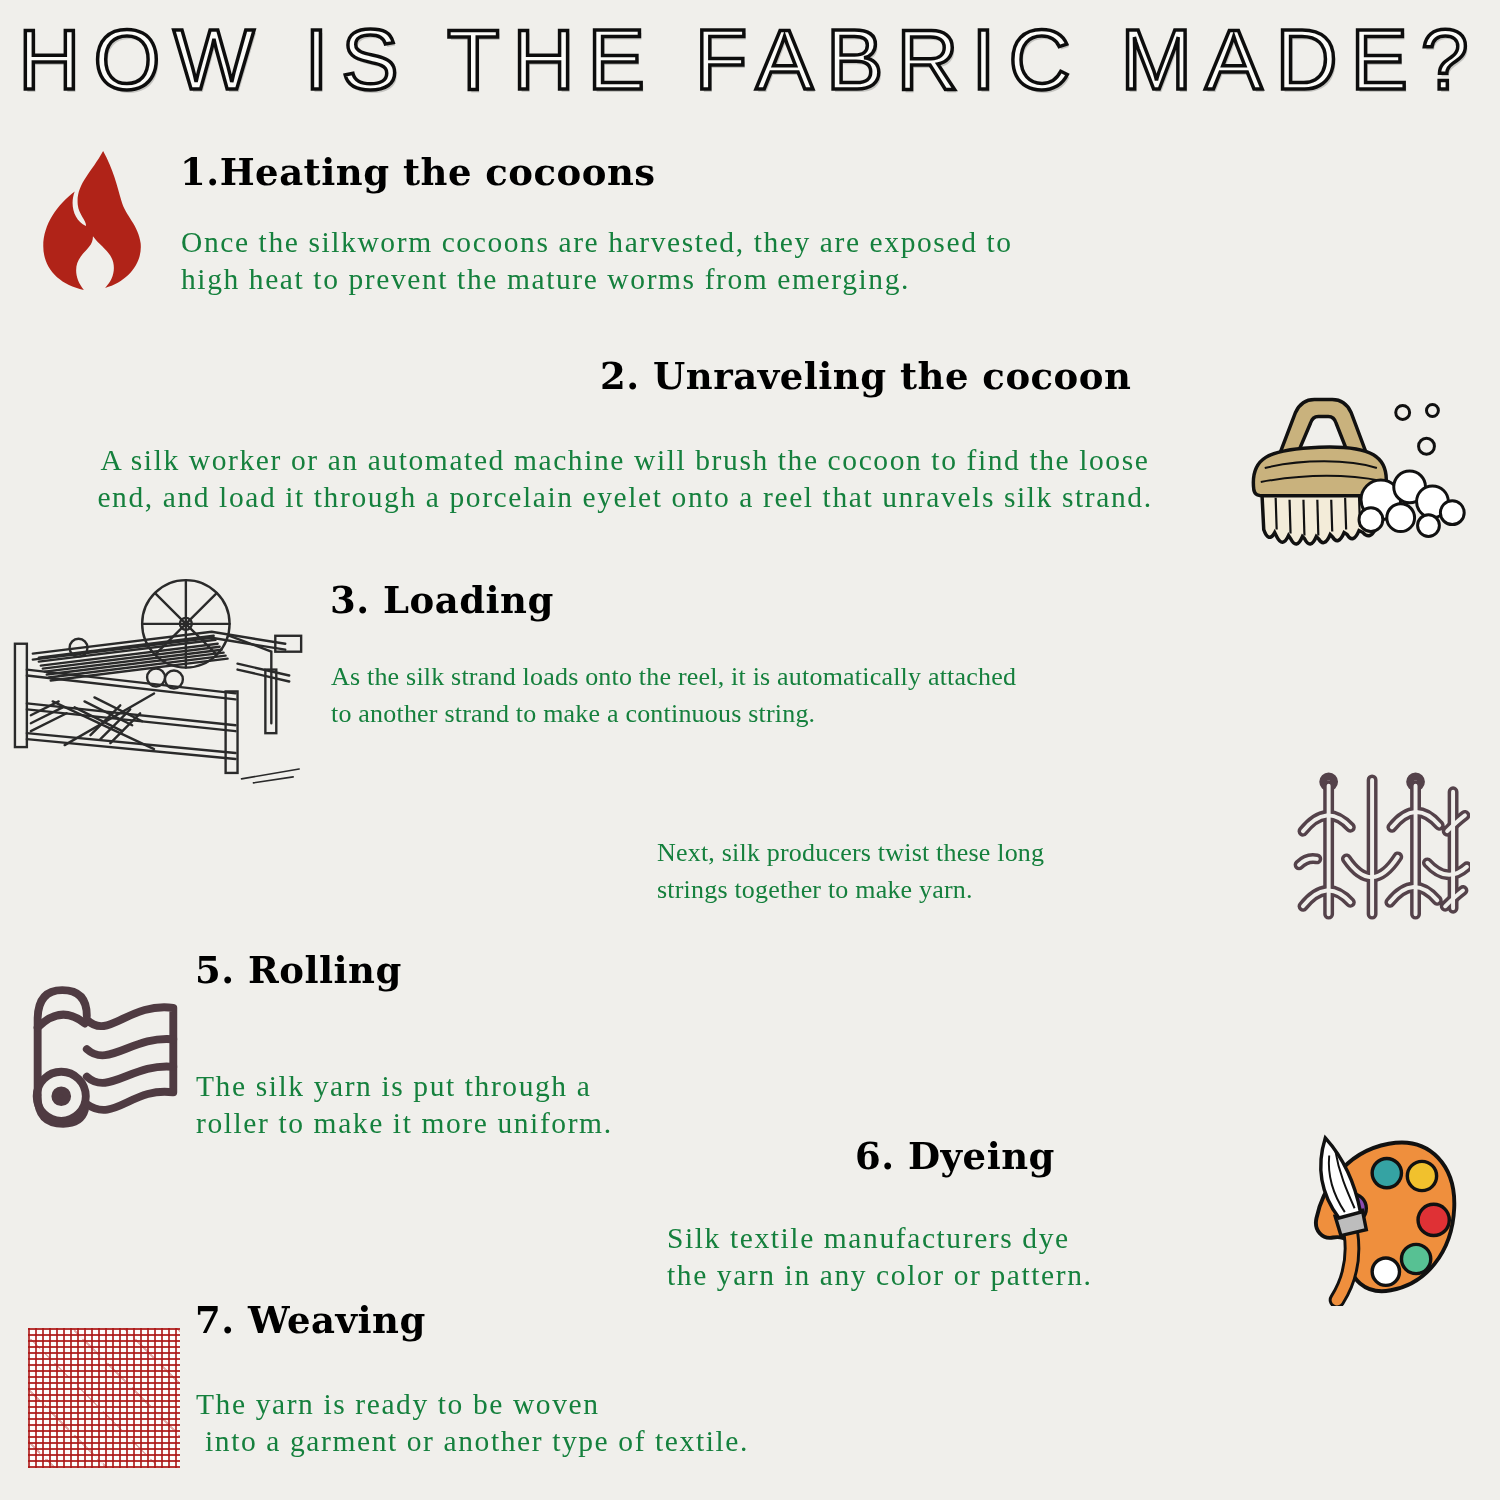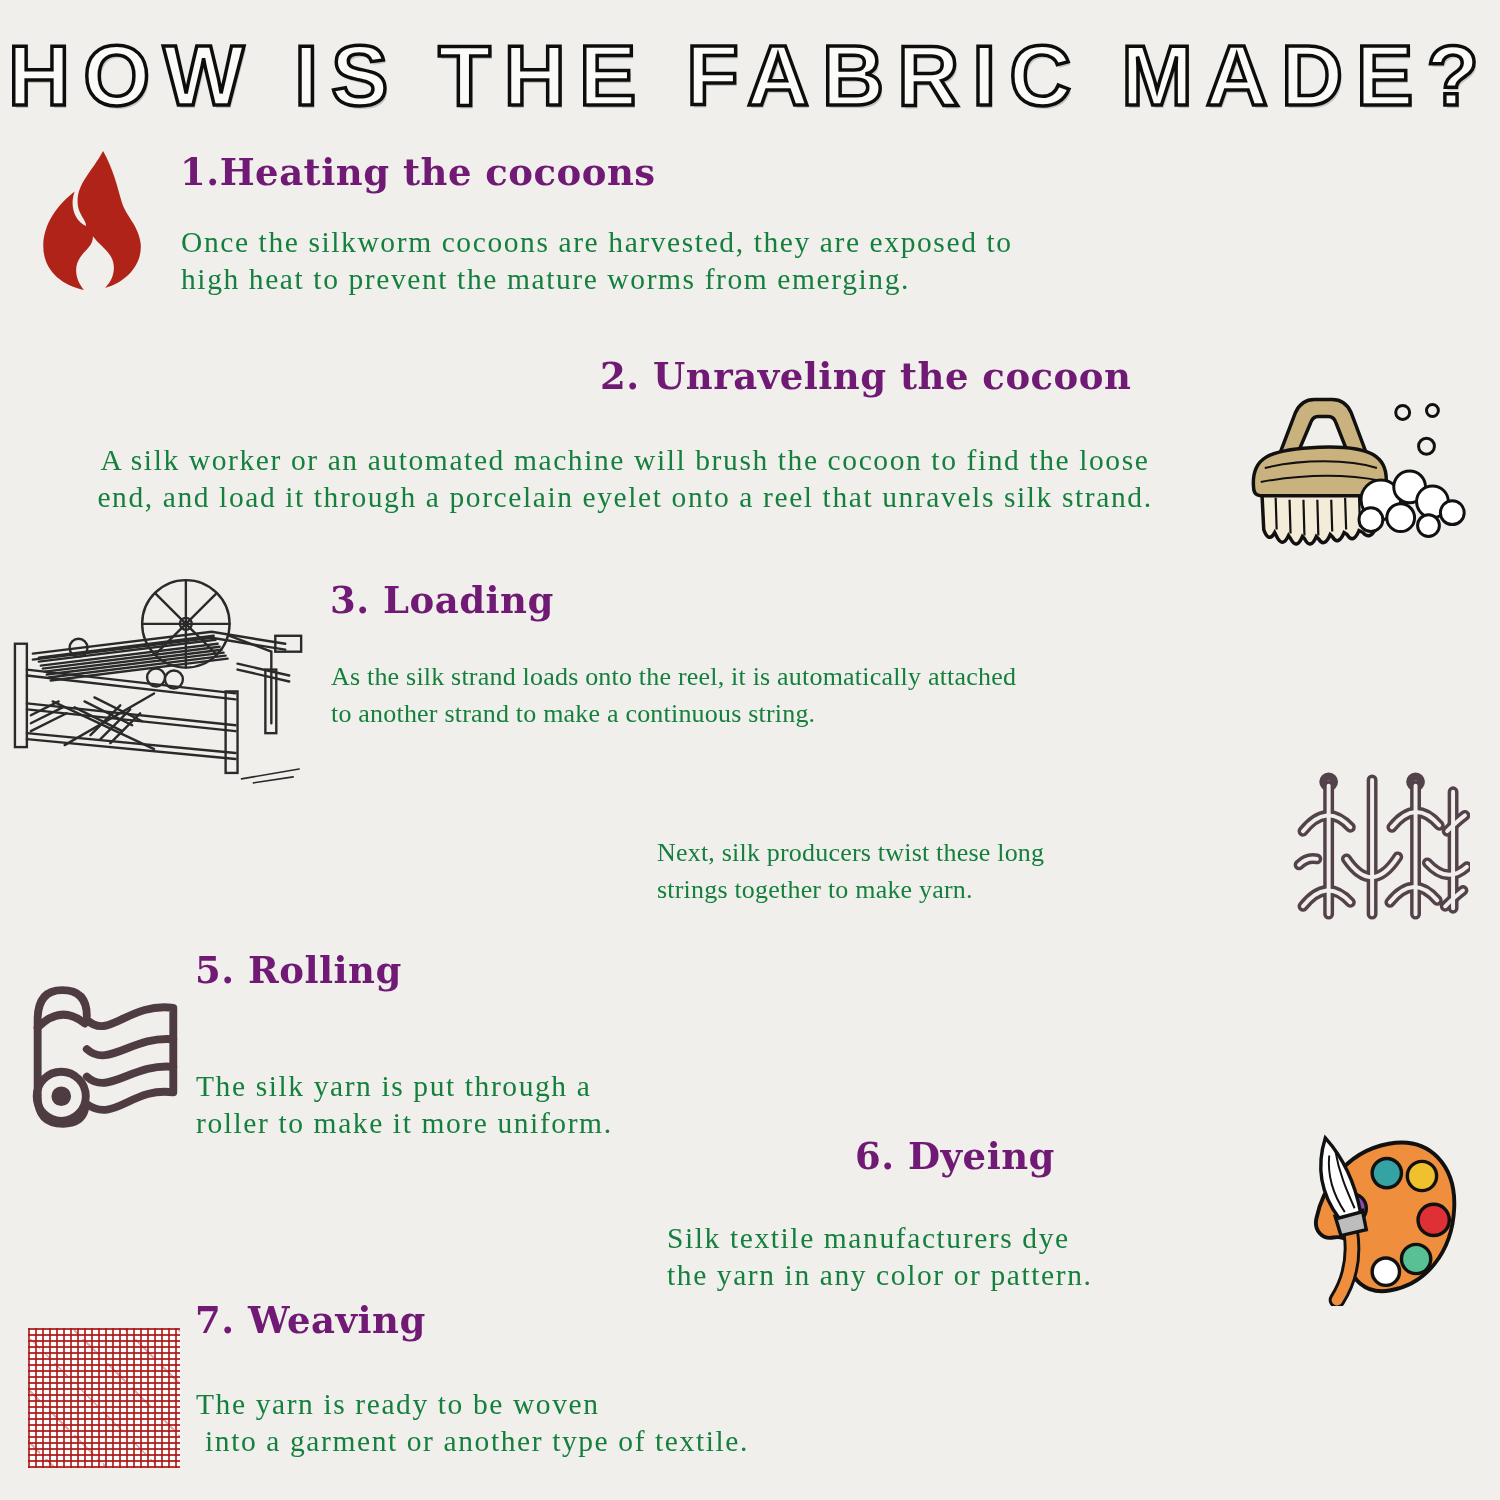--- a/index.html
+++ b/index.html
@@ -5,37 +5,37 @@
   html,body{margin:0;padding:0;}
   .canvas{
     position:relative;
     width:1500px;height:1500px;
     background:#f0efeb;
     overflow:hidden;
     font-family:"Liberation Serif", serif;
     color:#1c1c1c;
   }
   .title{
-    position:absolute;top:26px;left:0;width:1500px;
+    position:absolute;top:10px;left:0;width:1500px;
     text-align:center;
     font-family:"Liberation Sans", sans-serif;
-    font-weight:700;
+    font-weight:400;
     font-size:86px;
     letter-spacing:13px;
     color:#fbfbf8;
     -webkit-text-stroke:3.5px #0d0d0d;
     text-shadow:2px 3px 0 rgba(0,0,0,.18);
     white-space:nowrap;
   }
   .heading{
     position:absolute;
     font-family:"DejaVu Serif","Liberation Serif",serif;
     font-weight:700;
     font-size:37px;
-    color:#701a75;
+    color:#000000;
     letter-spacing:.5px;
     white-space:nowrap;
   }
   .body{
     position:absolute;
     font-size:29.5px;
     line-height:37px;
     letter-spacing:1.6px;
     color:#15803d;
     white-space:pre-wrap;

